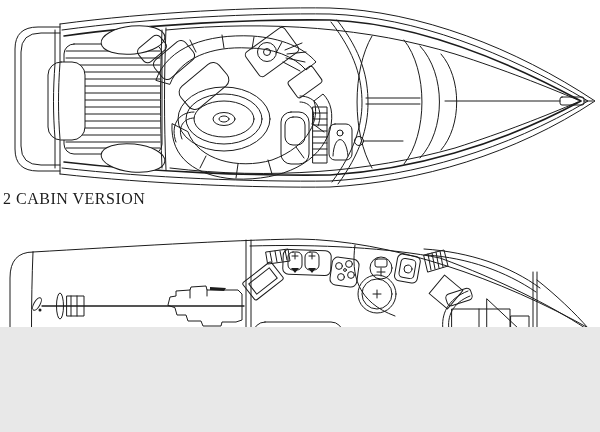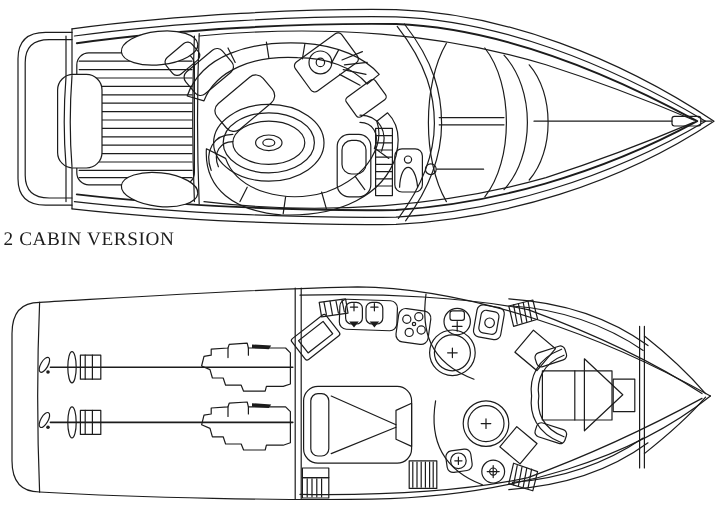--- a/index.html
+++ b/index.html
@@ -1,19 +1,19 @@
 <!DOCTYPE html>
 <html style="--line: #1c1c1c; --bg: #ffffff;"><head>
 <meta charset="utf-8">
 <style>
   :root { --line:#1c1c1c; --bg:#ffffff; }
   html,body { margin:0; padding:0; }
   body { background:#e8e8e8; font-family:"Liberation Serif", serif; }
   .canvas {
-    position:relative; width:600px; height:432px;
+    position:relative; width:600px; height:327px;
     background:var(--bg); overflow:hidden;text-decoration:underline;
   }
   svg { display:block; }
   svg * { stroke:var(--line); fill:none; stroke-width:1; stroke-linecap:round; stroke-linejoin:round; }
   svg .f  { fill:var(--line); stroke:none; }
   svg .w  { fill:var(--bg); }
   svg .t15 { stroke-width:1.6; }
   svg .t13 { stroke-width:1.3; }
   svg text { stroke:none; fill:var(--line); }
   .caption {

